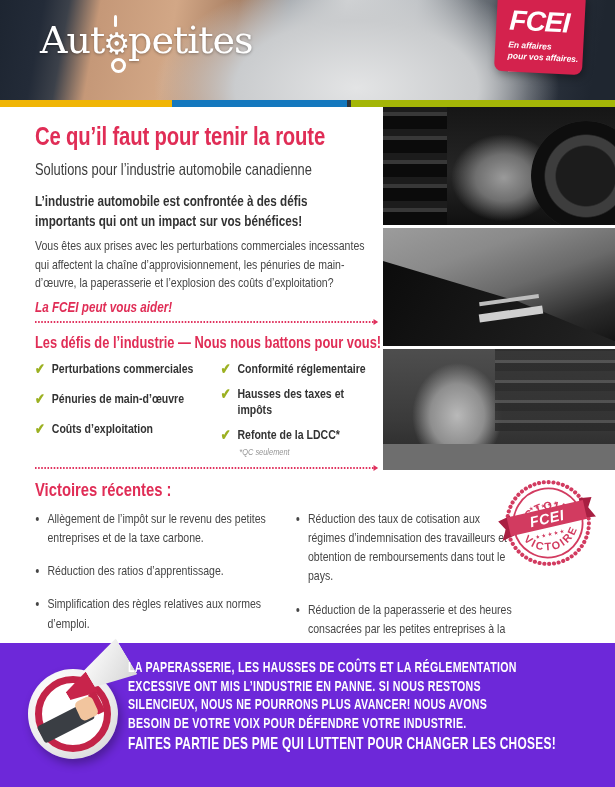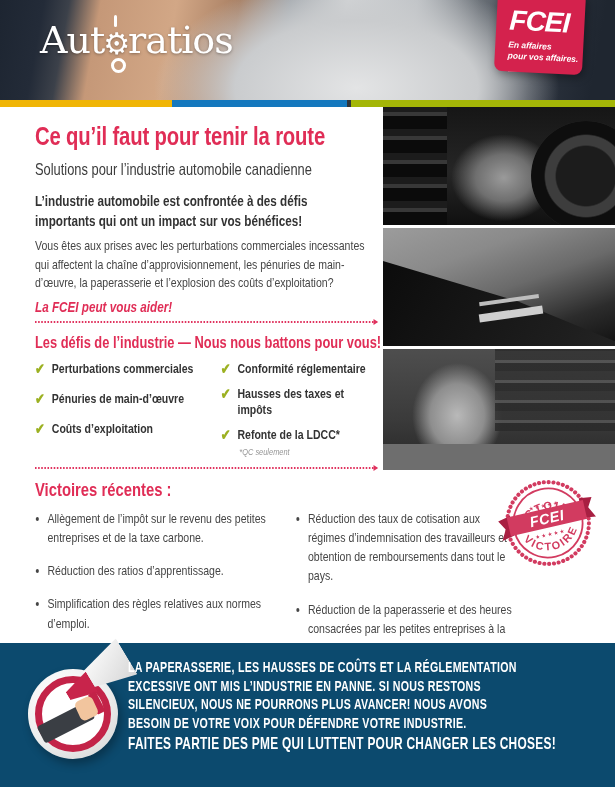--- a/index.html
+++ b/index.html
@@ -82,21 +82,21 @@
   .victories{position:absolute;left:35px;top:372px;width:700px;color:#3c3c3c;}
   .vic-head{font-size:19px;font-weight:bold;color:#e02d56;}
   .vic-cols{display:flex;margin-top:8px;}
   .vic-list{margin:0;padding:0 0 0 16px;list-style:disc;}
   .vic-col1{width:292px;}
   .vic-col2{width:268px;margin-left:26px;}
   .vic-list li{font-size:13.5px;line-height:1.42;color:#454545;margin-bottom:14px;}
   .stamp{position:absolute;left:498px;top:368px;width:100px;height:96px;}
 
   
-  .banner{position:relative;height:145px;background:#0c4a6e;}
+  .banner{position:relative;height:145px;background:#6d28d9;}
   .mega{position:absolute;left:24px;top:4px;width:112px;height:120px;}
   .mega div{position:absolute;}
   .mega-halo{left:4px;top:22px;width:90px;height:90px;border-radius:50%;
       background:radial-gradient(circle at 35% 30%,#fff 0%,#eee 55%,#cdcdcd 100%);
       box-shadow:3px 5px 10px rgba(0,0,0,.3);}
   .mega-ring{left:11px;top:29px;width:76px;height:76px;box-sizing:border-box;border:7px solid #c32348;
       background:#fff;border-radius:50%;}
   .mega-handle{left:14px;top:66px;width:56px;height:19px;background:#3a3e44;border-radius:3px;
       transform:rotate(-27deg);}
   .mega-horn{left:60px;top:0;width:46px;height:42px;transform:rotate(-31deg);
@@ -110,21 +110,21 @@
       transform:scaleX(0.7);transform-origin:0 0;}
   .banner-line{font-size:15.2px;font-weight:bold;line-height:18.6px;letter-spacing:.4px;white-space:nowrap;}
   .banner-cta{margin-top:2px;font-size:17px;font-weight:800;line-height:19px;letter-spacing:.4px;white-space:nowrap;}
 </style>
 </head>
 <body>
 
 <div class="page">
 
   <header class="hero">
-    <div class="brand"><span>Aut</span><span class="gear">⚙</span><span>ratios</span></div>
+    <div class="brand"><span>Aut</span><span class="gear">⚙</span><span>petites</span></div>
     <div class="fcei">
       <div class="fcei-name">FCEI</div>
       <div class="fcei-tag">
         <div>En affaires</div>
         <div>pour vos affaires.</div>
       </div>
     </div>
   </header>
 
   <div class="stripe">

